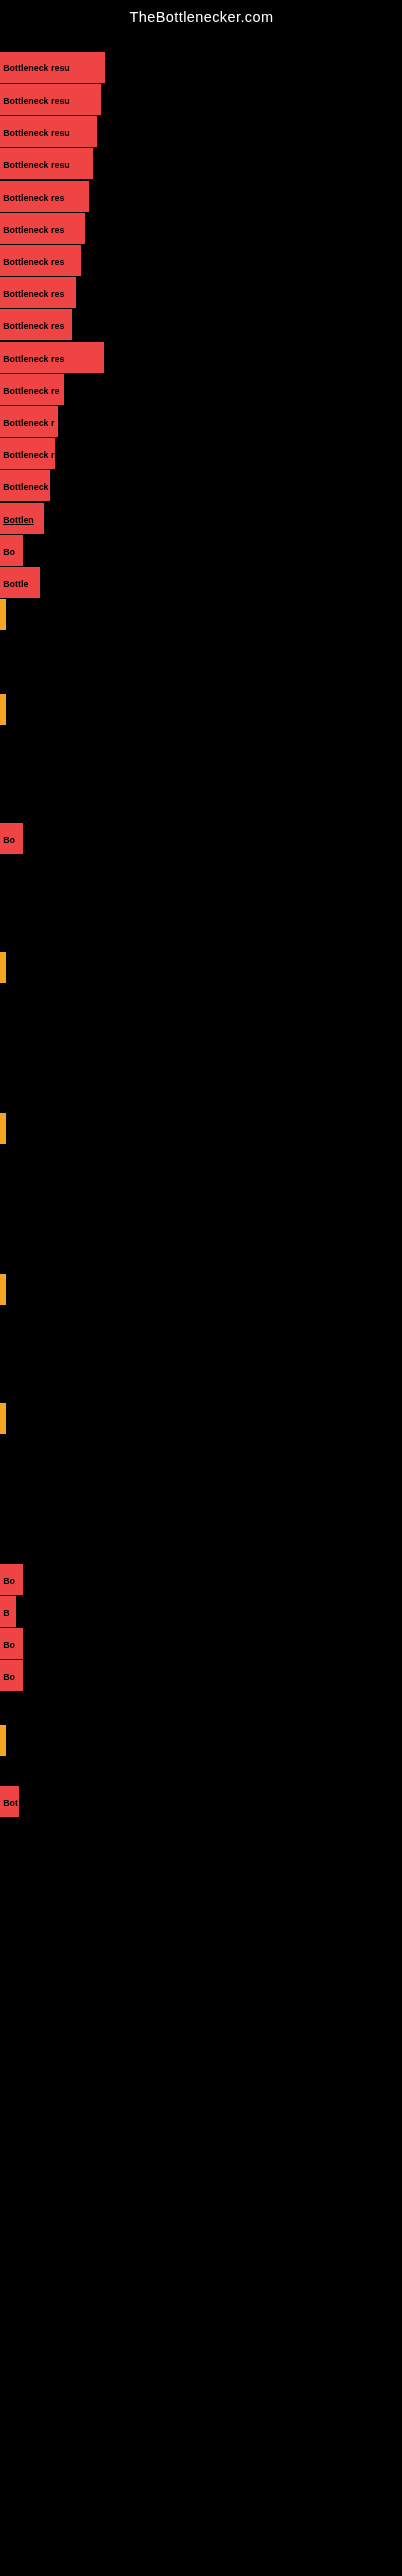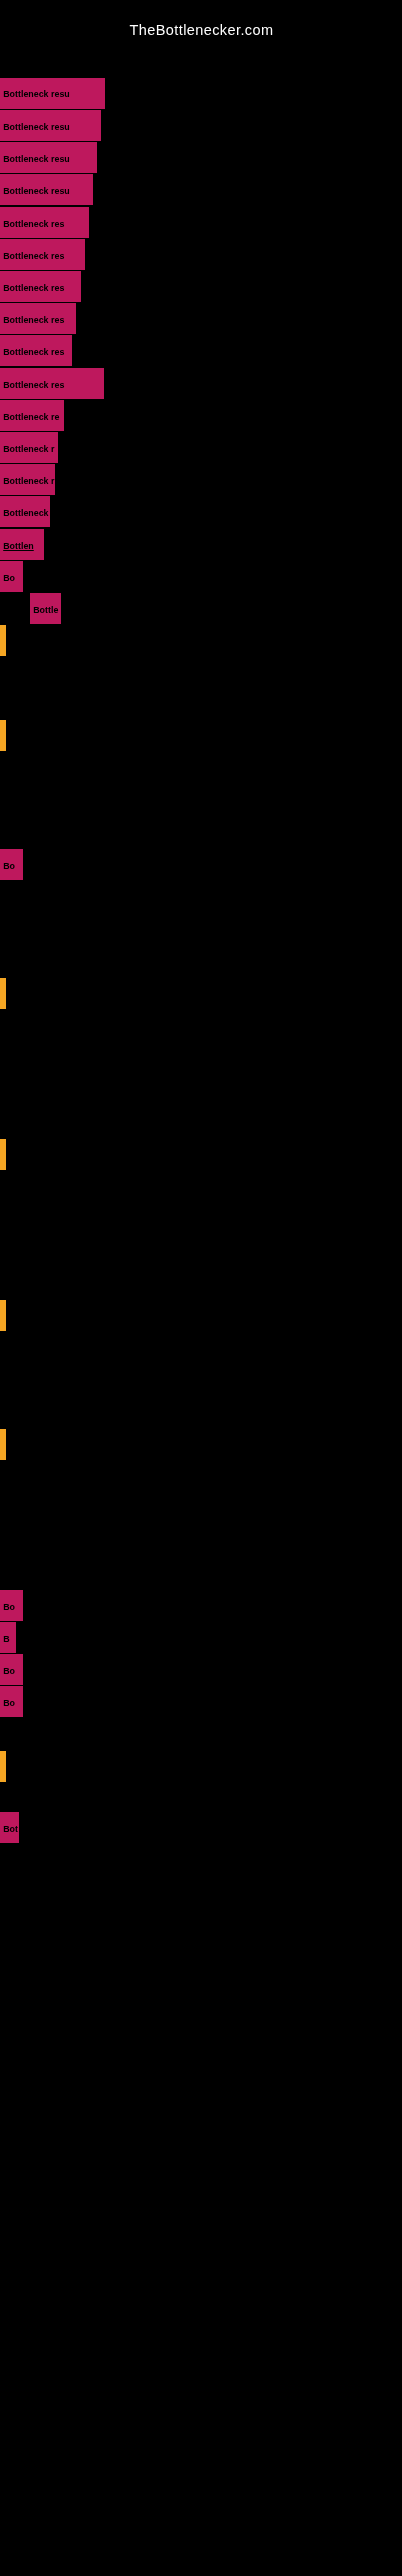--- a/index.html
+++ b/index.html
@@ -7,31 +7,31 @@
       background-color: #000;
       width: 403px;
       min-height: 2576px;
       font-family: Arial, sans-serif;
       position: relative;
     }
     .page-title {
       text-align: center;
       color: #fff;
       font-size: 14.5px;
-      padding: 22px 0;
+      padding: 9px 0;
       letter-spacing: 0.4px;
     }
     .bar-container {
       position: absolute;
       left: 0;
       display: flex;
       align-items: center;
     }
     .bar-label {
-      background-color: #be185d;
+      background-color: #ef4444;
       color: #000;
       font-size: 8.9px;
       font-weight: bold;
       padding: 1.6px 3.2px;
       white-space: nowrap;
       overflow: hidden;
     }
     .bar-line {
       background-color: #F5A623;
       height: 100%;
@@ -84,21 +84,21 @@
     </div>
     <div class="bar-container" style="top: 436px; height: 31px; left: 0px; width: 50px;">
       <div class="bar-label" style="height: 31px; line-height: 31px; width: 50px;">Bottleneck r</div>
     </div>
     <div class="bar-container" style="top: 469px; height: 31px; left: 0px; width: 52px; text-decoration: underline;">
       <div class="bar-label" style="height: 31px; line-height: 31px; width: 44px;">Bottlen</div>
     </div>
     <div class="bar-container" style="top: 501px; height: 31px; left: 0px; width: 22.5px;">
       <div class="bar-label" style="height: 31px; line-height: 31px; width: 22.5px;">Bo</div>
     </div>
-    <div class="bar-container" style="top: 533px; height: 31px; left: 0px; width: 31px; margin-left: 30px;">
+    <div class="bar-container" style="top: 533px; height: 31px; left: 0px; width: 40px;">
       <div class="bar-label" style="height: 31px; line-height: 31px; width: 40px;">Bottle</div>
     </div>
     <div class="bar-container" style="top: 565px; height: 31px; left: 0px; width: 6.4px;">
       <div class="bar-line" style="width: 6.4px; height: 31px;"></div>
     </div>
     <div class="bar-container" style="top: 660px; height: 31px; left: 0px; width: 6.4px;">
       <div class="bar-line" style="width: 6.4px; height: 31px;"></div>
     </div>
     <div class="bar-container" style="top: 789px; height: 31px; left: 0px; width: 22.5px;">
       <div class="bar-label" style="height: 31px; line-height: 31px; width: 22.5px;">Bo</div>

